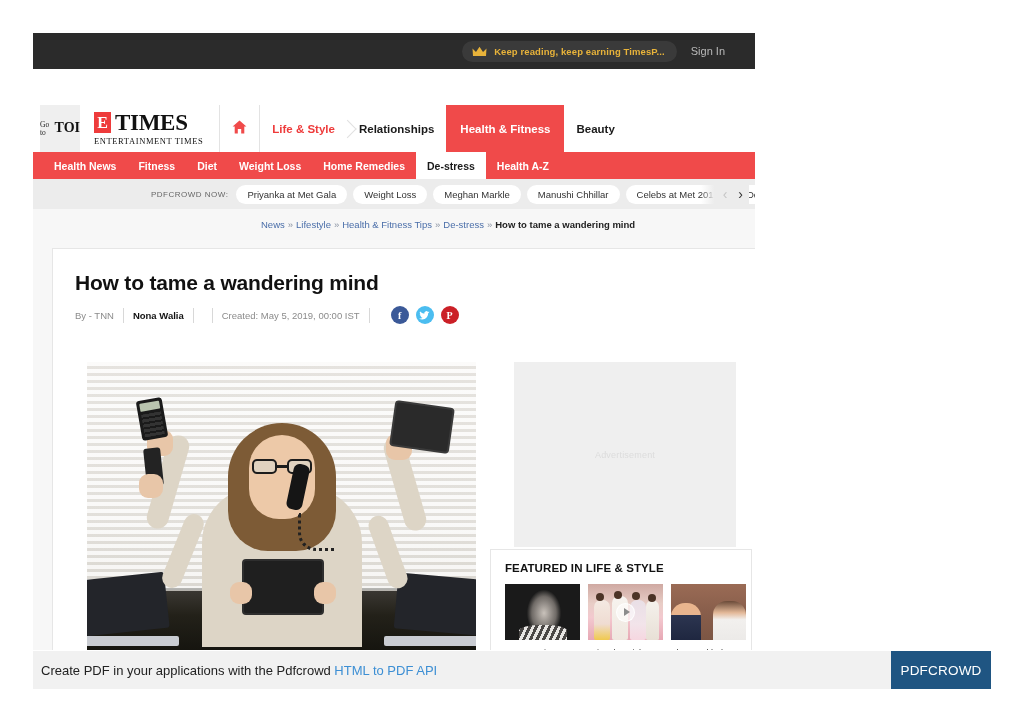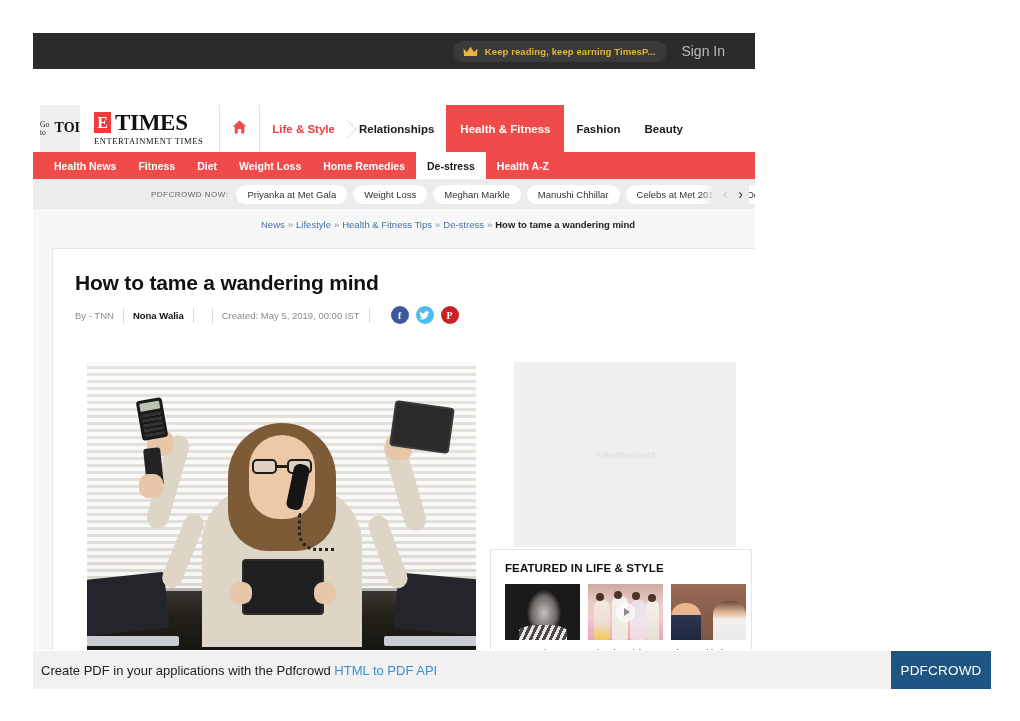--- a/index.html
+++ b/index.html
@@ -32,21 +32,21 @@
   }
   .crown {
     width: 15px; height: 11px; position: relative; flex: none;
   }
   .crown svg { display: block; }
   .tp-text {
     color: #e8b33a; font-size: 9.5px; font-weight: bold;
     letter-spacing: .1px; white-space: nowrap;
   }
   .signin {
-    color: #b9b9b9; font-size: 14px; margin-left: 14px; white-space: nowrap;
+    color: #b9b9b9; font-size: 11px; margin-left: 14px; white-space: nowrap;
   }
 
   
   .white-gap { height: 36px; background: #fff; }
 
   
   .mainnav {
     height: 47px; background: #fff; display: flex; align-items: stretch;
     border-bottom: none; position: relative;
   }
@@ -404,23 +404,20 @@
       <div class="navlinks">
         <div class="navlink brandred">
           <span>Life &amp; Style</span>
           <span class="arrowsep"></span>
         </div>
         <div class="navlink">
           <span>Relationships</span>
         </div>
         <div class="navlink active">
           <span>Health &amp; Fitness</span>
-        </div>
-        <div class="navlink">
-          <span>Fashion</span>
         </div>
         <div class="navlink">
           <span>Beauty</span>
         </div>
 
       </div>
 
       <div class="nav-spacer"></div>
 
     </div>

